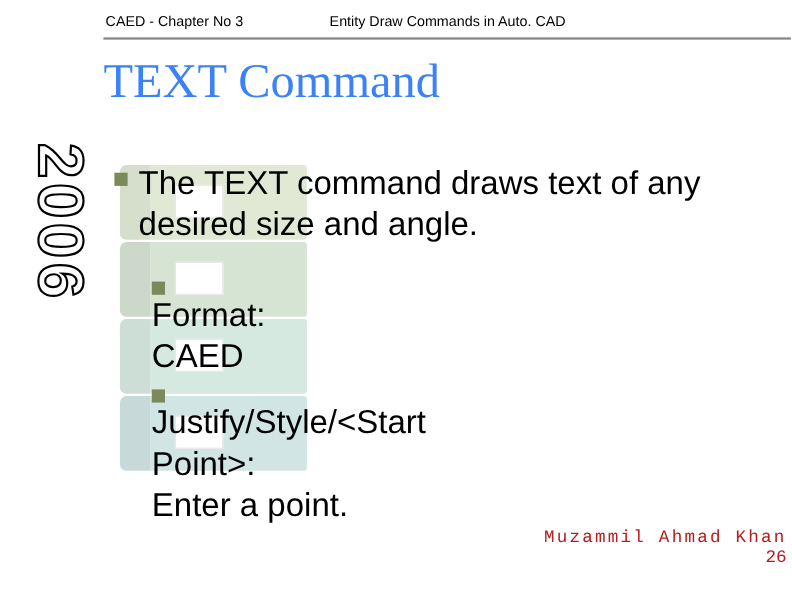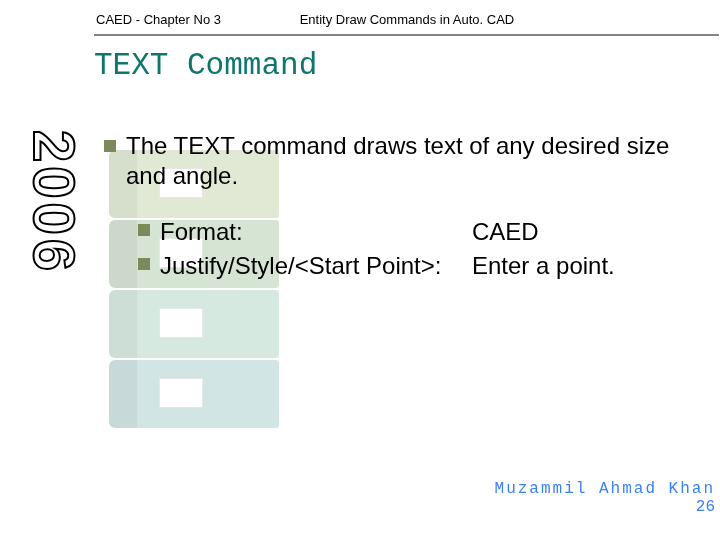--- a/index.html
+++ b/index.html
@@ -38,23 +38,23 @@
     left: 75px;
     right: 20px;
     height: 0;
     border-top: 2px solid #848484;
   }
   
   .title {
     position: absolute;
     top: 48px;
     left: 75px;
-    font-family: Liberation Mono, monospace;
-    font-size: 31px;
-    color: #0f766e;
+    font-family: Liberation Serif, serif;
+    font-size: 44px;
+    color: #3b82f6;
   }
   
   .year {
     position: absolute;
     top: 130px;
     left: 6px;
     font-family: "Arial Black", "Arial", sans-serif;
     font-weight: 700;
     font-size: 58px;
     color: #fff;
@@ -105,63 +105,64 @@
   .b1 .cover  { background: #95b26d; }
   .b2 .spine { background: #4a7a46; }
   .b2 .cover  { background: #6fa566; }
   .b3 .spine { background: #4a8a6e; }
   .b3 .cover  { background: #6cb295; }
   .b4 .spine { background: #3c7a7a; }
   .b4 .cover  { background: #5aa3a0; }
   
   .body {
     position: absolute;
-    top: 131px;
+    top: 148px;
     left: 85px;
     right: 30px;
-    font-size: 24px;
+    font-size: 30px;
     color: #000;
     line-height: 1.25;
   }
   .row {
     display: flex;
     margin-bottom: 26px;
   }
   .bullet {
     width: 12px;
     height: 12px;
     background: #7a8a5a;
     flex: 0 0 12px;
     margin-top: 9px;
     margin-right: 10px;
   }
   .sub {
     margin-left: 34px;
     display: flex;
     margin-bottom: 4px;
+    flex-direction: column;
   }
   .sub .bullet {
     margin-top: 7px;
   }
   .col-left {
     width: 312px;
   }
   .col-right {
     flex: 1;
   }
   
   .footer {
     position: absolute;
     bottom: 24px;
     right: 24px;
     text-align: right;
     font-family: "Courier New", monospace;
     font-size: 16px;
     letter-spacing: 2px;
-    color: #3b82f6;
+    color: #b91c1c;
   }
   .footer .num {
     display: block;
     letter-spacing: 0;
   }
 </style>
 </head>
 <body>
 
 <div class="slide">

